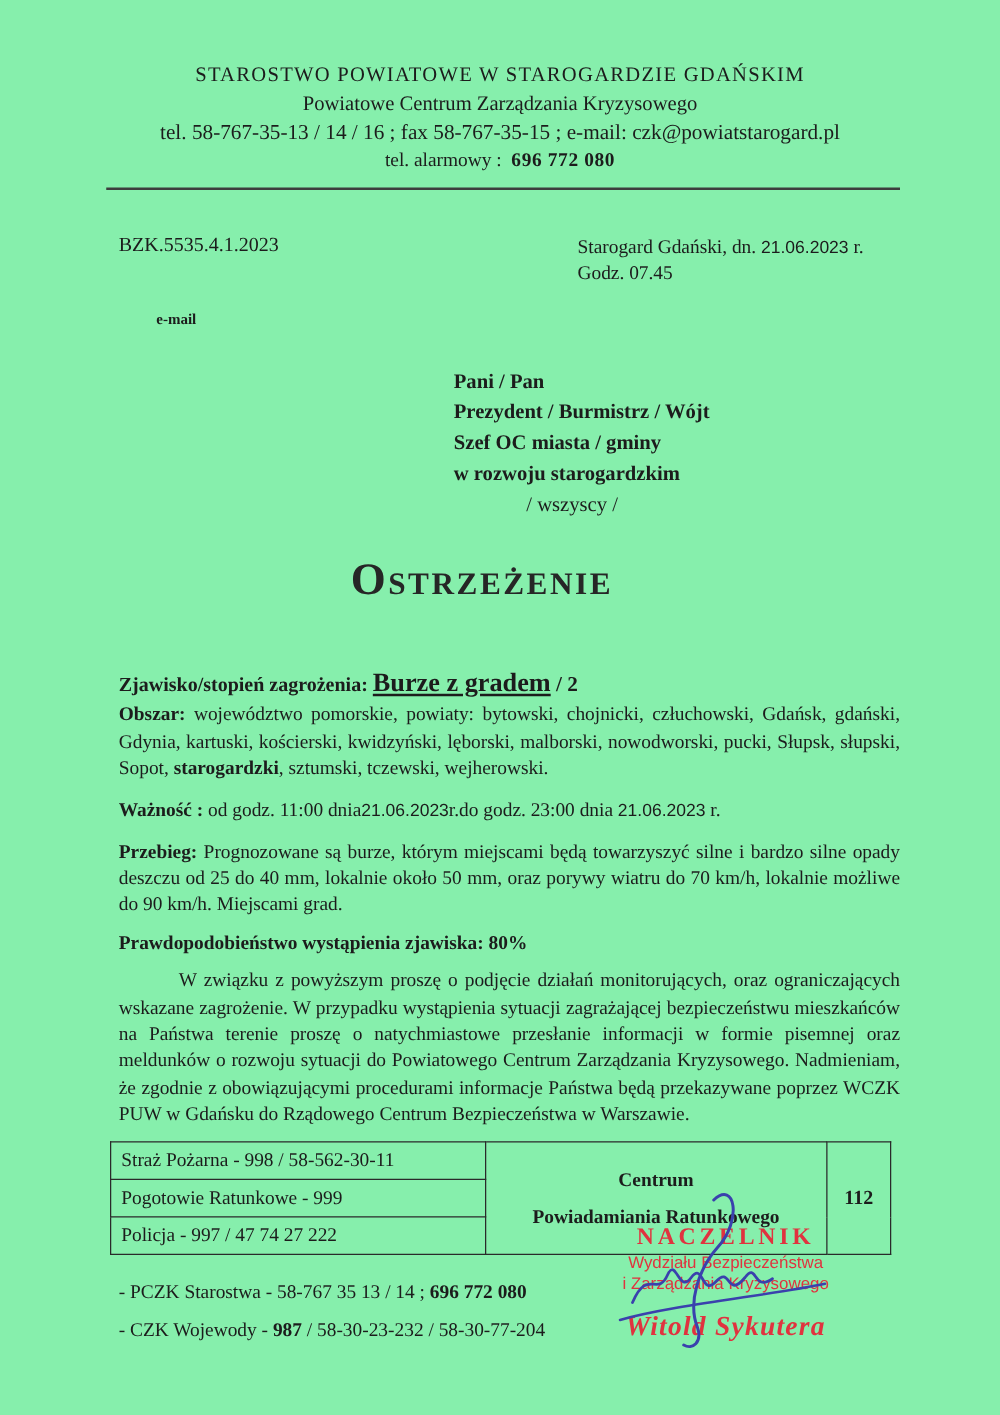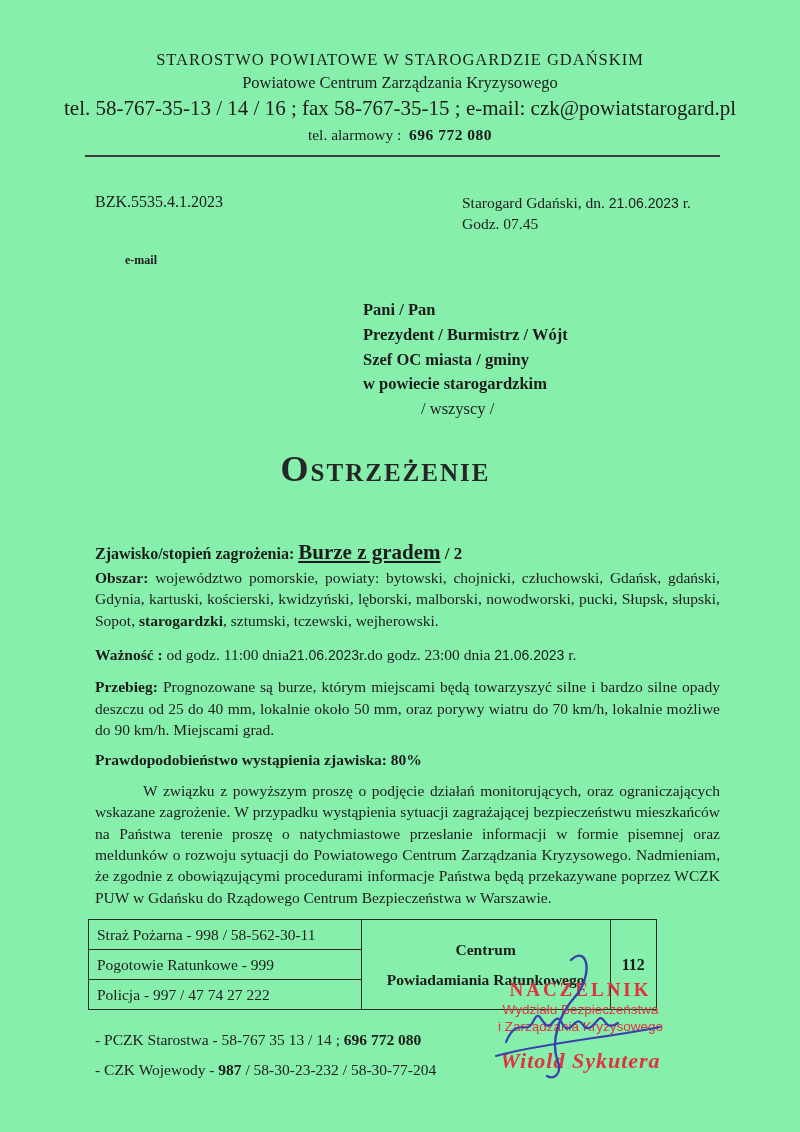--- a/index.html
+++ b/index.html
@@ -9,21 +9,21 @@
     margin:0 auto;
     background:#86efac;
     color:#1c1c1c;
     font-family:"Liberation Serif", serif;
     overflow:hidden;
   }
   
   .letterhead{padding-top:48px;text-align:center;line-height:1.4;}
   .lh1{font-size:16.5px;letter-spacing:1px;}
   .lh2{font-size:16.5px;}
-  .lh3{font-size:21px;}
+  .lh3{font-size:17px;}
   .lh4{font-size:15.5px;}
   .lh4 b{letter-spacing:.5px;}
   .rule{border-top:2px solid #3d3d3d;margin:10px 80px 0 85px;}
   
   .ref-row{display:flex;justify-content:space-between;margin:36px 80px 0 95px;font-size:16px;}
   .place-date{width:258px;line-height:1.35;font-size:15.5px;}
   .sans{font-family:"Liberation Sans", sans-serif;font-size:14px;}
   .channel{margin:18px 0 0 125px;font-weight:bold;font-size:12px;}
   
   .recipient{margin:30px 0 0 363px;font-weight:bold;font-size:16.5px;line-height:1.5;}
@@ -48,21 +48,21 @@
   .phenomenon .deg{font-weight:bold;font-size:17px;}
   .area{}
   .validity{margin-top:13px;}
   .course{margin-top:11px;}
   .probability{margin-top:9px;font-weight:bold;font-size:15.5px;}
   .instruction{margin-top:9px;text-indent:48px;text-align:justify;}
   b.inl{font-weight:bold;}
   
   .etable{
     margin:11px 71px 0 88px;
-    width:569px;
+    width:625px;
     border-collapse:collapse;
     font-size:15.5px;
   }
   .etable td{border:1.5px solid #2a2a2a;padding:3px 8px;height:23px;}
   .etable .c2{text-align:center;font-weight:bold;line-height:1.9;}
   .etable .c3{text-align:center;font-weight:bold;font-size:16px;}
   
   .contacts{margin:15px 0 0 95px;font-size:15.5px;line-height:1.95;}
   
   .stamp{
@@ -93,21 +93,21 @@
       <div><span>Starogard Gdański, dn. </span><span class="sans">21.06.2023</span><span> r.</span></div>
       <div>Godz. 07.45</div>
     </div>
   </div>
   <div class="channel">e-mail</div>
 
   <div class="recipient">
     <div>Pani / Pan</div>
     <div>Prezydent / Burmistrz / Wójt</div>
     <div>Szef OC miasta / gminy</div>
-    <div>w powiecie starogardzkim</div>
+    <div>w rozwoju starogardzkim</div>
     <div class="all">/ wszyscy /</div>
   </div>
 
   <h1 class="title">Ostrzeżenie</h1>
 
   <div class="body-block">
 
     <div class="sec phenomenon"><span class="lbl">Zjawisko/stopień zagrożenia: </span><span class="val">Burze z gradem</span><span class="deg"> / 2</span></div>
 
     <div class="sec area"><b class="inl">Obszar: </b><span>województwo pomorskie, powiaty: bytowski, chojnicki, człuchowski, Gdańsk, gdański, Gdynia, kartuski, kościerski, kwidzyński, lęborski, malborski, nowodworski, pucki, Słupsk, słupski, Sopot, </span><b class="inl">starogardzki</b><span>, sztumski, tczewski, wejherowski.</span></div>

